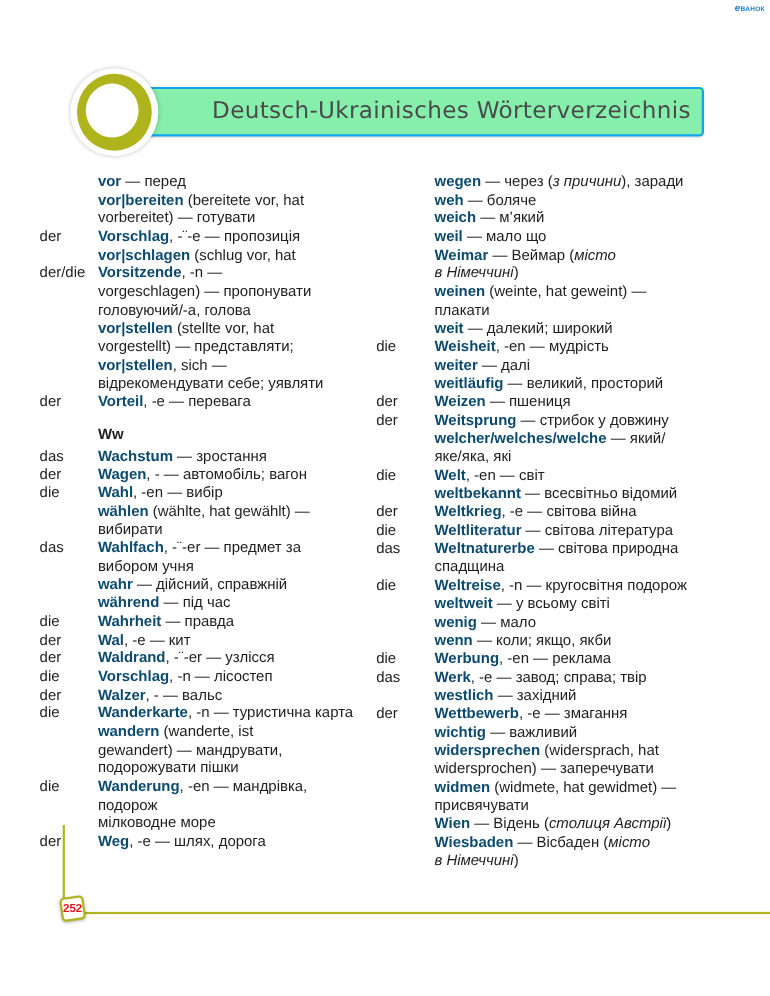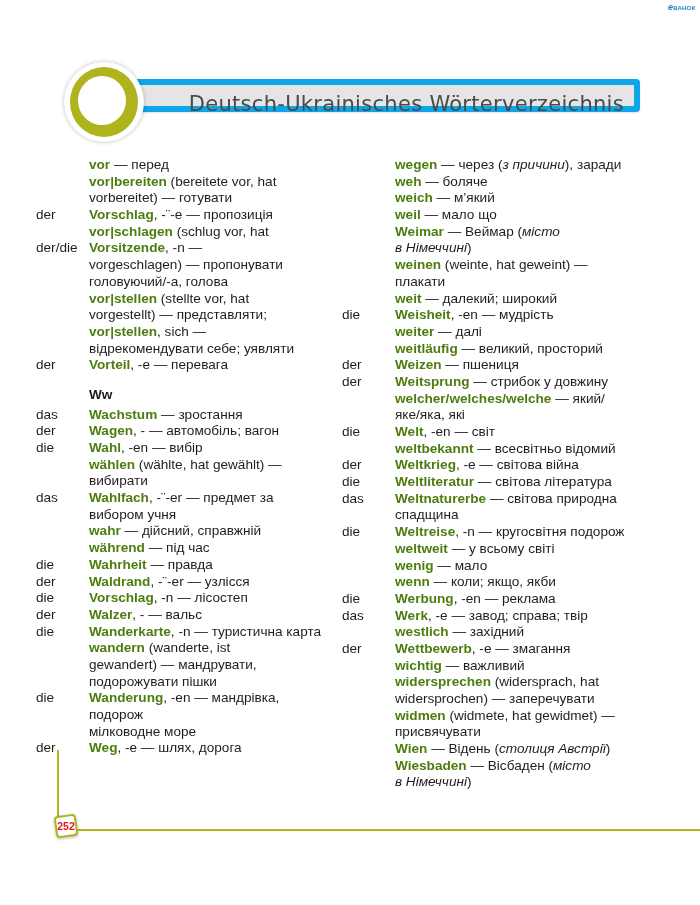--- a/index.html
+++ b/index.html
@@ -2,41 +2,41 @@
 <html><head>
 <meta charset="utf-8">
 <style>
   html, body { margin: 0; padding: 0; background: #ffffff; }
   body { width: 700px; height: 905px; position: relative; overflow: hidden;
          font-family: "Liberation Sans", "DejaVu Sans", sans-serif; color: #1e1e1e; }
   .logo { position: absolute; left: 668px; top: 2px; font-size: 6px; font-weight: bold;
           color: #1d7fc4; letter-spacing: 0.2px; }
   .logo .e { font-size: 9px; font-style: italic; }
 
-  .header-bar { position: absolute; left: 128px; top: 79px; width: 512px; height: 33px;
-                background: #e5e5e5; border: 6px solid #0ea5e9; border-radius: 4px;
+  .header-bar { position: absolute; left: 128px; top: 79px; width: 512px; height: 45px;
+                background: #86efac; border: 2px solid #0ea5e9; border-radius: 4px;
                 box-sizing: border-box; box-shadow: 0 1px 2px rgba(0,0,0,0.12); }
   .header-title { position: absolute; right: 10px; top: 7px; font-size: 21px;
                   color: #4a4a4a; letter-spacing: 0.3px;
                   font-family: "DejaVu Sans", sans-serif; }
   .ring-outer { position: absolute; left: 64px; top: 62px; width: 80px; height: 80px;
                 border-radius: 50%; background: #ffffff;
                 box-shadow: 0 0 4px rgba(0,0,0,0.25); }
   .ring-olive { position: absolute; left: 6px; top: 5px; width: 68px; height: 70px;
                 border-radius: 50%; background: #afb31c; }
   .ring-hole  { position: absolute; left: 8px; top: 9px; width: 48px; height: 49px;
                 border-radius: 50%; background: #ffffff; }
 
   .column { position: absolute; top: 157px; font-size: 13.6px; line-height: 16.7px; }
   .col-left  { left: 36px; width: 310px; }
   .col-right { left: 342px; width: 330px; }
   .line { white-space: nowrap; height: 16.7px; }
   .art { display: inline-block; width: 53px; }
   .ind { display: inline-block; width: 53px; }
-  b { font-weight: bold; color: #4d7c0f; text-align: right; }
+  b { font-weight: bold; color: #0c4a6e; text-align: right; }
   i { font-style: italic; }
   .letter-head { margin-top: 5px; margin-bottom: 3px; font-weight: bold; }
   .gap { height: 8px; }
 
   .side-line { position: absolute; left: 57px; top: 750px; width: 2px; height: 70px; background: #b1b41e; }
   .bottom-line { position: absolute; left: 70px; top: 829px; width: 630px; height: 2px; background: #b1b41e; }
   .page-badge { position: absolute; left: 55px; top: 815px; width: 22px; height: 22px;
                 background: #ffffff; border: 2px solid #b1b41e; border-radius: 4px;
                 transform: rotate(-8deg); box-shadow: 0 1px 3px rgba(0,0,0,0.3);
                 box-sizing: border-box; }
@@ -77,20 +77,21 @@
     <div class="line"><span class="art">das</span><b>Wachstum</b><span> — зростання</span></div>
     <div class="line"><span class="art">der</span><b>Wagen</b><span>, - — автомобіль; вагон</span></div>
     <div class="line"><span class="art">die</span><b>Wahl</b><span>, -en — вибір</span></div>
     <div class="line"><span class="art"></span><b>wählen</b><span> (wählte, hat gewählt) —</span></div>
     <div class="line"><span class="art"></span><span>вибирати</span></div>
     <div class="line"><span class="art">das</span><b>Wahlfach</b><span>, -¨-er — предмет за</span></div>
     <div class="line"><span class="art"></span><span>вибором учня</span></div>
     <div class="line"><span class="art"></span><b>wahr</b><span> — дійсний, справжній</span></div>
     <div class="line"><span class="art"></span><b>während</b><span> — під час</span></div>
     <div class="line"><span class="art">die</span><b>Wahrheit</b><span> — правда</span></div>
+    <div class="line"><span class="art">der</span><b>Wal</b><span>, -e — кит</span></div>
     <div class="line"><span class="art">der</span><b>Waldrand</b><span>, -¨-er — узлісся</span></div>
     <div class="line"><span class="art">die</span><b>Vorschlag</b><span>, -n — лісостеп</span></div>
     <div class="line"><span class="art">der</span><b>Walzer</b><span>, - — вальс</span></div>
     <div class="line"><span class="art">die</span><b>Wanderkarte</b><span>, -n — туристична карта</span></div>
     <div class="line"><span class="art"></span><b>wandern</b><span> (wanderte, ist</span></div>
     <div class="line"><span class="art"></span><span>gewandert) — мандрувати,</span></div>
     <div class="line"><span class="art"></span><span>подорожувати пішки</span></div>
     <div class="line"><span class="art">die</span><b>Wanderung</b><span>, -en — мандрівка,</span></div>
     <div class="line"><span class="art"></span><span>подорож</span></div>
     <div class="line"><span class="art"></span><span>мілководне море</span></div>

